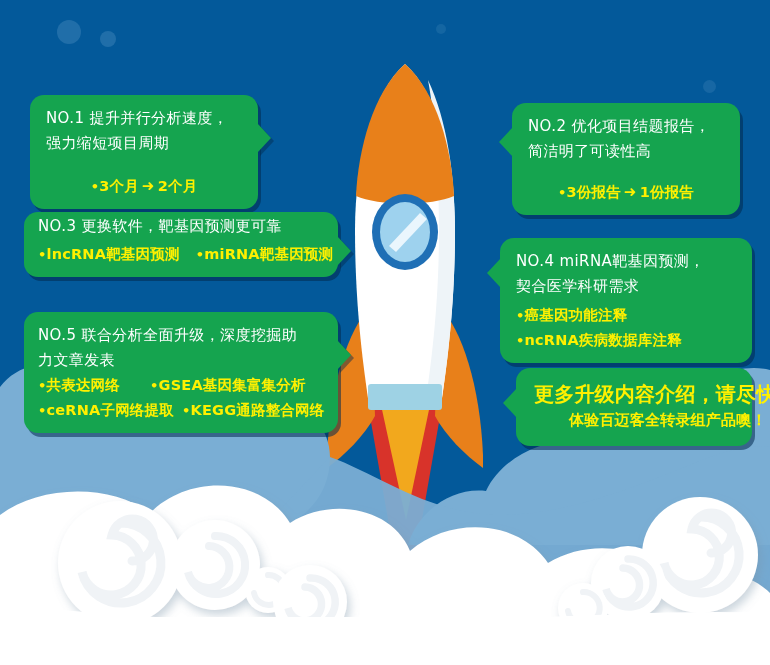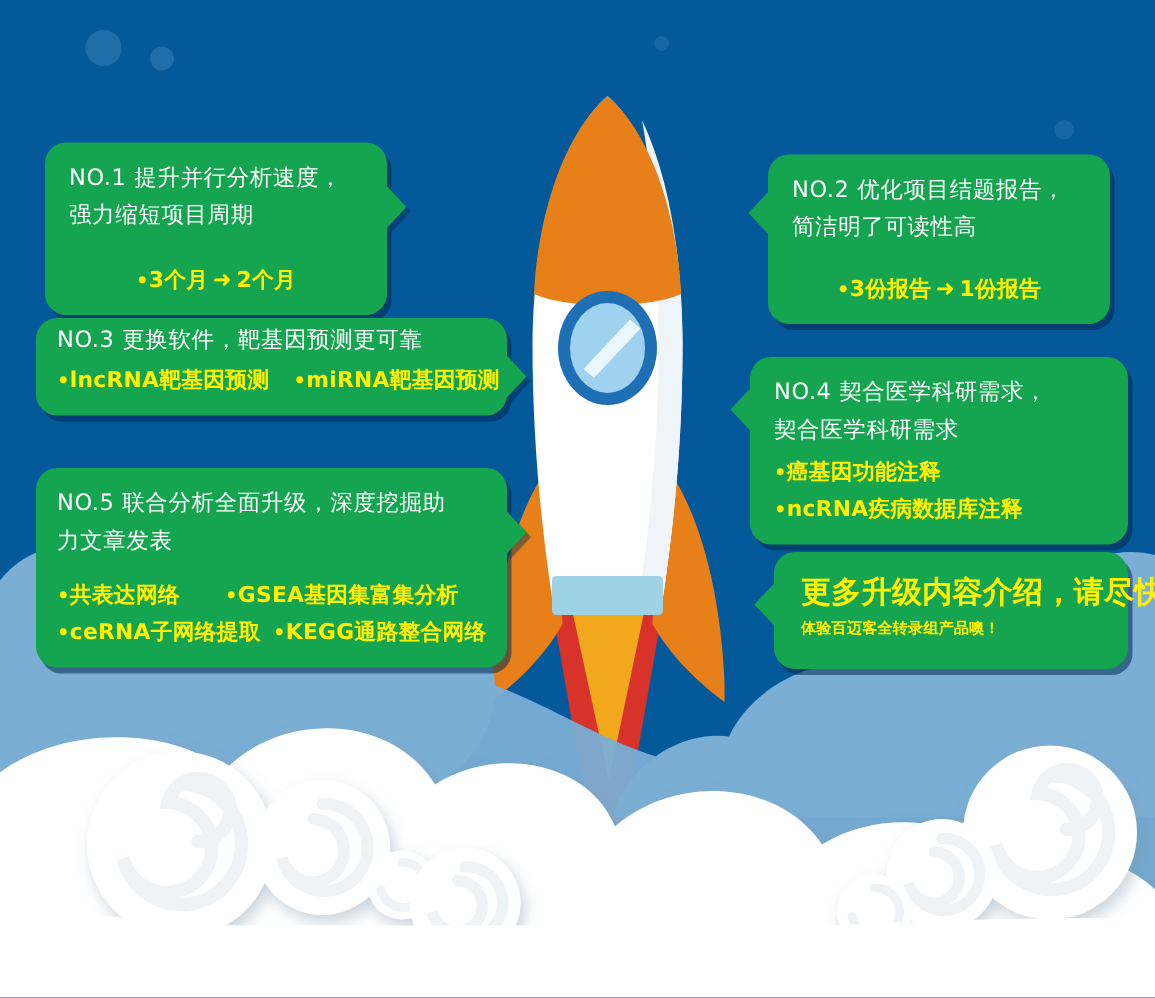--- a/index.html
+++ b/index.html
@@ -200,46 +200,46 @@
       <div class="ln">NO.3  更换软件，靶基因预测更可靠</div>
       <div class="sub" style="margin-top:3px;">
         <span class="bt">•</span><span>lncRNA靶基因预测</span><span style="display:inline-block;width:16px;"></span><span class="bt">•</span><span>miRNA靶基因预测</span>
       </div>
     </div>
   </div>
 
   <div class="bub" style="left:500px;top:238px;width:252px;">
     <div class="tail tail-l" style="top:20px;"></div>
     <div class="cbody">
-      <div class="ln">NO.4  契合医学科研需求，</div>
+      <div class="ln">NO.4  miRNA靶基因预测，</div>
       <div class="ln">契合医学科研需求</div>
       <div class="sub" style="margin-top:4px;">
         <span class="bt">•</span><span>癌基因功能注释</span>
       </div>
       <div class="sub">
         <span class="bt">•</span><span>ncRNA疾病数据库注释</span>
       </div>
     </div>
   </div>
 
   <div class="bub" style="left:24px;top:312px;width:314px;">
     <div class="tail tail-r" style="top:28px;"></div>
     <div class="cbody" style="padding:11px 12px 10px 14px;">
       <div class="ln">NO.5  联合分析全面升级，深度挖掘助</div>
       <div class="ln">力文章发表</div>
-      <div class="sub" style="margin-top:12px;">
+      <div class="sub" style="margin-top:0;">
         <span class="bt">•</span><span>共表达网络</span><span style="display:inline-block;width:30px;"></span><span class="bt">•</span><span>GSEA基因集富集分析</span>
       </div>
       <div class="sub">
         <span class="bt">•</span><span>ceRNA子网络提取</span><span style="display:inline-block;width:8px;"></span><span class="bt">•</span><span>KEGG通路整合网络</span>
       </div>
     </div>
   </div>
 
   <div class="bub" style="left:516px;top:368px;width:236px;">
     <div class="tail tail-l" style="top:20px;"></div>
     <div class="cbody" style="padding:13px 16px 13px 18px;">
       <div class="sub" style="font-size:20px;line-height:26px;">更多升级内容介绍，请尽快</div>
-      <div class="sub" style="font-size:10px;line-height:26px;">体验百迈客全转录组产品噢！</div>
+      <div class="sub" style="font-size:15px;line-height:26px;margin-left:35px;">体验百迈客全转录组产品噢！</div>
     </div>
   </div>
 
 </div>
 
 </body></html>

